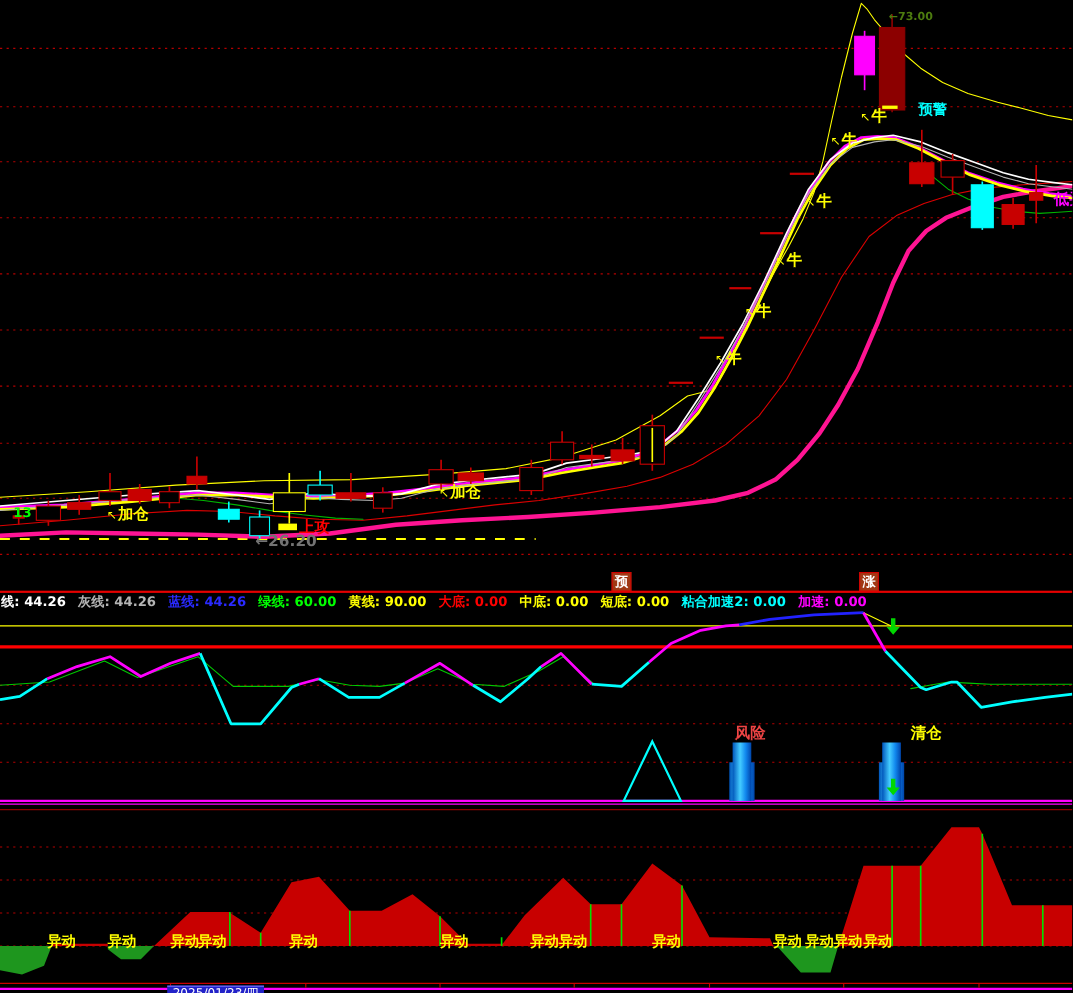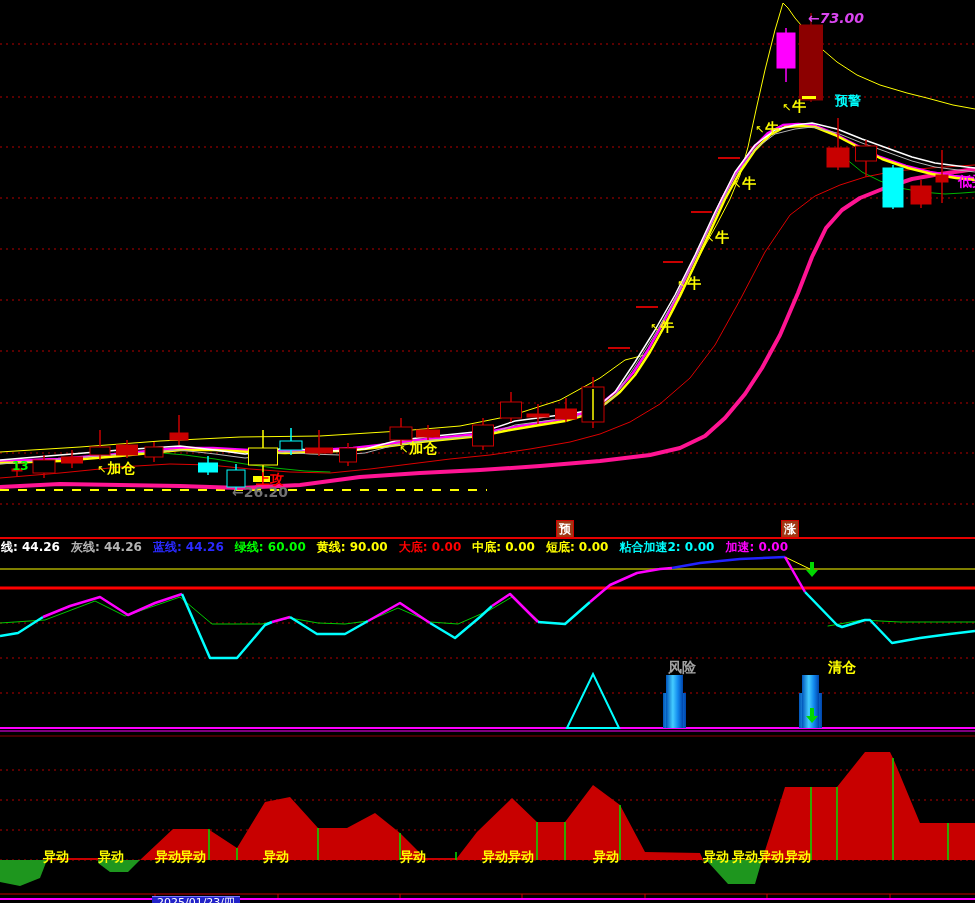--- a/index.html
+++ b/index.html
@@ -199,35 +199,35 @@
       <line x1="155" y1="894" x2="155" y2="898" stroke="#C80000" stroke-width="1"></line>
       <line x1="278" y1="894" x2="278" y2="898" stroke="#C80000" stroke-width="1"></line>
       <line x1="400" y1="894" x2="400" y2="898" stroke="#C80000" stroke-width="1"></line>
       <line x1="522" y1="894" x2="522" y2="898" stroke="#C80000" stroke-width="1"></line>
       <line x1="645" y1="894" x2="645" y2="898" stroke="#C80000" stroke-width="1"></line>
       <line x1="767" y1="894" x2="767" y2="898" stroke="#C80000" stroke-width="1"></line>
       <line x1="890" y1="894" x2="890" y2="898" stroke="#C80000" stroke-width="1"></line>
     </svg>
 
   <div id="labels-layer">
-      <span class="chart-label" style="left: 808px; top: 11px; color: #d946ef; font-size: 14px; font-style: italic;">←73.00</span>
+      <span class="chart-label" style="left: 808px; top: 11px; color: #4d7c0f; font-size: 10px;">←73.00</span>
       <span class="chart-label" style="left: 835px; top: 94px; color: rgb(0, 255, 255); font-size: 13px;">预警</span>
       <span class="chart-label" style="left: 650px; top: 319px; color: rgb(255, 255, 0); font-size: 14px;"><span class="nw-arrow-icon">↖</span>牛</span>
       <span class="chart-label" style="left: 677px; top: 276px; color: rgb(255, 255, 0); font-size: 14px;"><span class="nw-arrow-icon">↖</span>牛</span>
       <span class="chart-label" style="left: 705px; top: 230px; color: rgb(255, 255, 0); font-size: 14px;"><span class="nw-arrow-icon">↖</span>牛</span>
       <span class="chart-label" style="left: 732px; top: 176px; color: rgb(255, 255, 0); font-size: 14px;"><span class="nw-arrow-icon">↖</span>牛</span>
       <span class="chart-label" style="left: 755px; top: 121px; color: rgb(255, 255, 0); font-size: 14px;"><span class="nw-arrow-icon">↖</span>牛</span>
       <span class="chart-label" style="left: 782px; top: 99px; color: rgb(255, 255, 0); font-size: 14px;"><span class="nw-arrow-icon">↖</span>牛</span>
       <span class="chart-label" style="left: 97px; top: 461px; color: rgb(255, 255, 0); font-size: 14px;"><span class="nw-arrow-icon">↖</span>加仓</span>
       <span class="chart-label" style="left: 399px; top: 441px; color: rgb(255, 255, 0); font-size: 14px;"><span class="nw-arrow-icon">↖</span>加仓</span>
-      <span class="chart-label" style="left: 256px; top: 473px; color: rgb(255, 0, 0); font-size: 14px; font-family: Liberation Mono, monospace;">上攻</span>
+      <span class="chart-label" style="left: 272px; top: 473px; color: rgb(255, 0, 0); font-size: 14px;">上攻</span>
       <span class="chart-label" style="left: 232px; top: 485px; color: #737373; font-size: 14px;">←26.20</span>
       <span class="chart-label" style="left: 12px; top: 460px; color: rgb(0, 255, 0); font-size: 12px;">13</span>
       <span class="chart-label" style="left: 944px; top: 174px; color: rgb(255, 0, 255); font-size: 14px; margin-left: 14px;">低买</span>
-      <span class="chart-label" style="left: 668px; top: 660px; color: #a3a3a3; font-size: 14px;">风险</span>
+      <span class="chart-label" style="left: 668px; top: 660px; color: #ef4444; font-size: 14px;">风险</span>
       <span class="chart-label" style="left: 828px; top: 660px; color: rgb(255, 255, 0); font-size: 14px;">清仓</span>
       <span class="chart-label" style="left: 43px; top: 850px; color: rgb(255, 255, 0); font-size: 13px;">异动</span>
       <span class="chart-label" style="left: 98px; top: 850px; color: rgb(255, 255, 0); font-size: 13px;">异动</span>
       <span class="chart-label" style="left: 155px; top: 850px; color: rgb(255, 255, 0); font-size: 13px;">异动</span>
       <span class="chart-label" style="left: 180px; top: 850px; color: rgb(255, 255, 0); font-size: 13px;">异动</span>
       <span class="chart-label" style="left: 263px; top: 850px; color: rgb(255, 255, 0); font-size: 13px;">异动</span>
       <span class="chart-label" style="left: 400px; top: 850px; color: rgb(255, 255, 0); font-size: 13px;">异动</span>
       <span class="chart-label" style="left: 482px; top: 850px; color: rgb(255, 255, 0); font-size: 13px;">异动</span>
       <span class="chart-label" style="left: 508px; top: 850px; color: rgb(255, 255, 0); font-size: 13px;">异动</span>
       <span class="chart-label" style="left: 593px; top: 850px; color: rgb(255, 255, 0); font-size: 13px;">异动</span>

